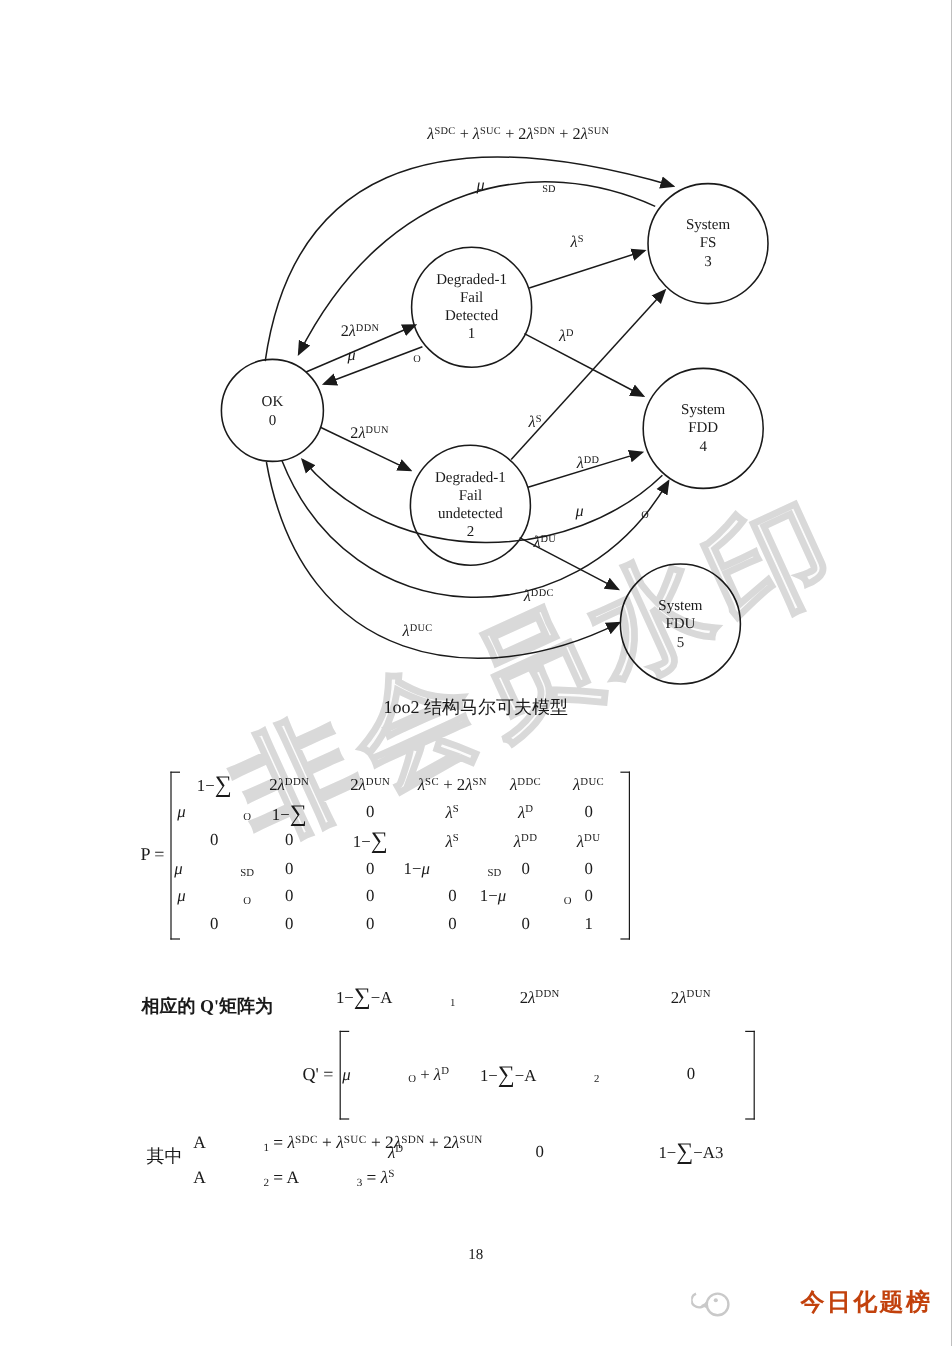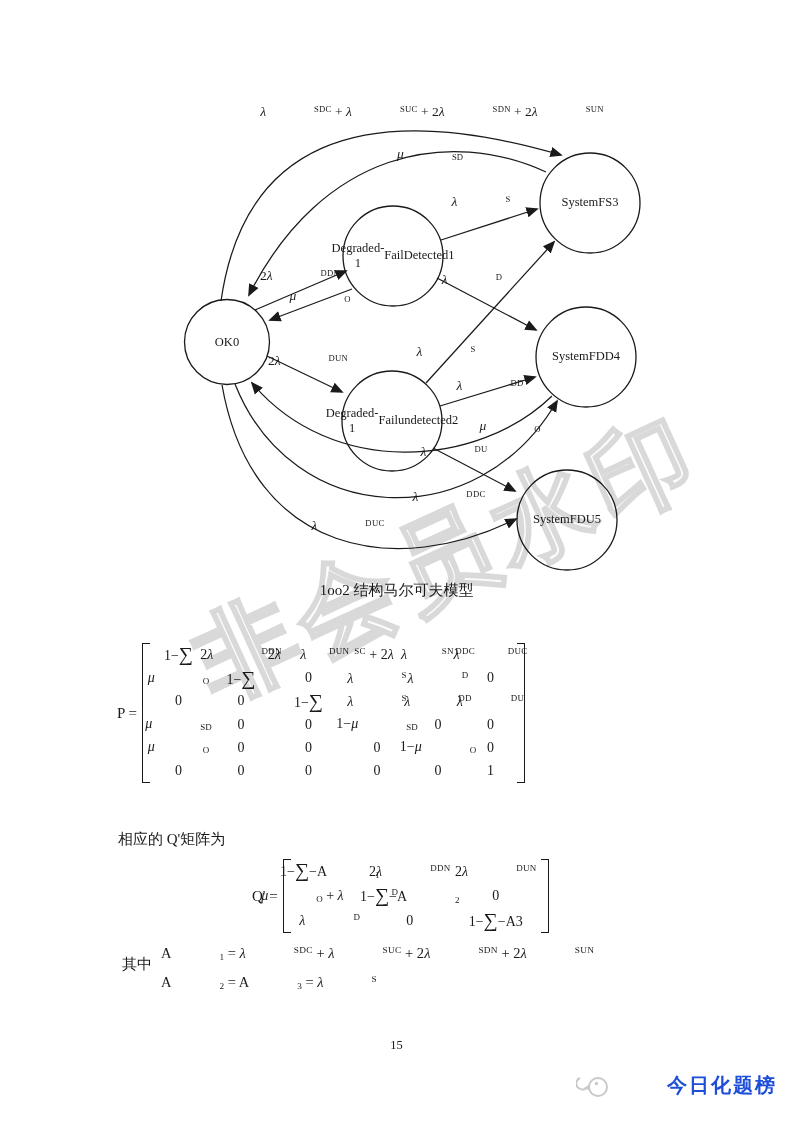--- a/index.html
+++ b/index.html
@@ -9,21 +9,21 @@
   .wm{position:absolute;left:168px;top:492px;width:560px;z-index:5;text-align:center;
       font-family:"Liberation Sans","DejaVu Sans",sans-serif;font-weight:700;
       font-size:100px;letter-spacing:8px;white-space:nowrap;
       color:rgba(245,245,245,.25);-webkit-text-stroke:2.5px #d9d9d9;
       transform:rotate(-24.5deg);mix-blend-mode:multiply;pointer-events:none;}
   
   svg.diag{position:absolute;left:0;top:0;z-index:2;}
   .edge{fill:none;stroke:#1a1a1a;stroke-width:1.25px;}
   .node{fill:#ffffff;stroke:#1a1a1a;stroke-width:1.3px;}
   
-  .nlab{position:absolute;z-index:3;display:flex;flex-direction:row;align-items:center;
+  .nlab{position:absolute;z-index:3;display:flex;flex-direction:column;align-items:center;
         justify-content:center;font-size:12.5px;line-height:1.22;text-align:center;}
   .nl-ok{left:184px;top:300px;width:86px;height:85px;text-align:right;}
   .nl-d1{left:343px;top:206px;width:100px;height:100px;}
   .nl-d2{left:342px;top:371px;width:100px;height:100px;}
   .nl-fs{left:540px;top:153px;width:100px;height:100px;}
   .nl-fdd{left:536px;top:307px;width:100px;height:100px;}
   .nl-fdu{left:517px;top:470px;width:100px;height:100px;}
   
   .elab{position:absolute;z-index:3;font-size:13.5px;white-space:nowrap;
         transform:translate(-50%,-50%);}
@@ -34,53 +34,53 @@
   .el-d1ok{left:320px;top:296px;}
   .el-d1fdd{left:472px;top:280px;}
   .el-okd2{left:308px;top:361px;}
   .el-d2fs{left:446px;top:352px;}
   .el-d2fdd{left:490px;top:386px;}
   .el-fddok{left:510px;top:426px;}
   .el-d2fdu{left:454px;top:452px;}
   .el-okfdd{left:449px;top:497px;}
   .el-okfdu{left:348px;top:526px;}
   
-  .mth sup{font-size:0.64em;vertical-align:0.52em;letter-spacing:.3px;margin-left:48px;}
+  .mth sup{font-size:0.64em;vertical-align:0.52em;letter-spacing:.3px;}
   .mth sub{font-size:0.64em;vertical-align:-0.22em;margin-left:48px;}
   .mth .sum{font-size:1.42em;line-height:.8;position:relative;top:1px;font-style:normal;}
   .mth i{font-style:italic;}
   
   .tline{position:absolute;z-index:3;font-size:15px;white-space:nowrap;line-height:1.25;}
   .cap{left:0;width:100%;text-align:center;top:581px;}
   .pintro{left:118px;top:611px;}
   .sumnote{left:152px;top:790px;}
-  .qintro{left:118px;top:830px;}
+  .qintro{left:118px;top:830px;font-weight:bold;}
   .where{left:122px;top:955px;}
   .eq{position:absolute;z-index:3;font-size:14.5px;white-space:nowrap;}
   .eq1{left:161px;top:945px;text-align:right;}
   .eq2{left:161px;top:974px;}
   
   .mx{position:absolute;z-index:3;display:flex;align-items:center;}
   .mx-label{font-size:15px;margin-right:5px;white-space:nowrap;}
   .br{align-self:stretch;width:7px;border:1.5px solid #1a1a1a;}
   .br.l{border-right:none;}
   .br.r{border-left:none;}
   .grid{display:grid;align-items:center;justify-items:center;font-size:14px;line-height:1;}
   #pmx{left:117px;top:643px;height:140px;}
   #pmx .grid{grid-template-columns:57px 68px 67px 70px 52px 53px;grid-auto-rows:23.3px;}
   #qmx{left:252px;top:859px;height:74px;}
-  #qmx .grid{grid-template-columns:78px 82px 90px;grid-auto-rows:24.6px;}
+  #qmx .grid{grid-template-columns:78px 82px 90px;grid-auto-rows:24.6px;gap:40px;}
   .mc{white-space:nowrap;}
   
   .pageno{position:absolute;z-index:3;left:0;width:100%;top:1038px;text-align:center;
           font-size:12.5px;}
   .brandbox{position:absolute;z-index:3;right:16px;top:1070px;height:30px;display:flex;
             align-items:center;gap:7px;color:#c6c6c6;}
   .brandname{font-family:"Liberation Sans","DejaVu Sans",sans-serif;font-size:20px;
-             font-weight:700;letter-spacing:2px;color:#1d4ed8;margin-left:48px;}
+             font-weight:700;letter-spacing:2px;color:#c2410c;margin-left:48px;}
 </style>
 </head>
 <body>
 
 <div class="page">
 
   <div class="wm">非会员水印</div>
 
   <svg class="diag" width="793" height="620" viewBox="0 0 793 620">
     <defs>
@@ -219,21 +219,21 @@
       <span class="mc mth">0</span>
       <span class="mc mth">1−<span class="sum">∑</span>−A3</span>
     </div>
     <span class="br r"></span>
   </div>
 
   <div class="tline where">其中</div>
   <div class="eq eq1 mth">A<sub>1</sub> = <i>λ</i><sup>SDC</sup> + <i>λ</i><sup>SUC</sup> + 2<i>λ</i><sup>SDN</sup> + 2<i>λ</i><sup>SUN</sup></div>
   <div class="eq eq2 mth">A<sub>2</sub> = A<sub>3</sub> = <i>λ</i><sup>S</sup></div>
 
-  <div class="pageno">15</div>
+  <div class="pageno">18</div>
   <div class="brandbox">
     <svg width="36" height="27" viewBox="0 0 36 27">
       <path d="M4,6 a6.5,6 0 1 0 9,7" fill="none" stroke="#c9c9c9" stroke-width="2"></path>
       <circle cx="22" cy="15" r="9" fill="none" stroke="#c9c9c9" stroke-width="2"></circle>
       <circle cx="20.5" cy="11.5" r="1.7" fill="#c9c9c9"></circle>
       <path d="M13.5,13 l-5.5,2.8 5.5,2.8 z" fill="#c9c9c9"></path>
     </svg>
     <span class="brandname">今日化题榜</span>
   </div>
 

